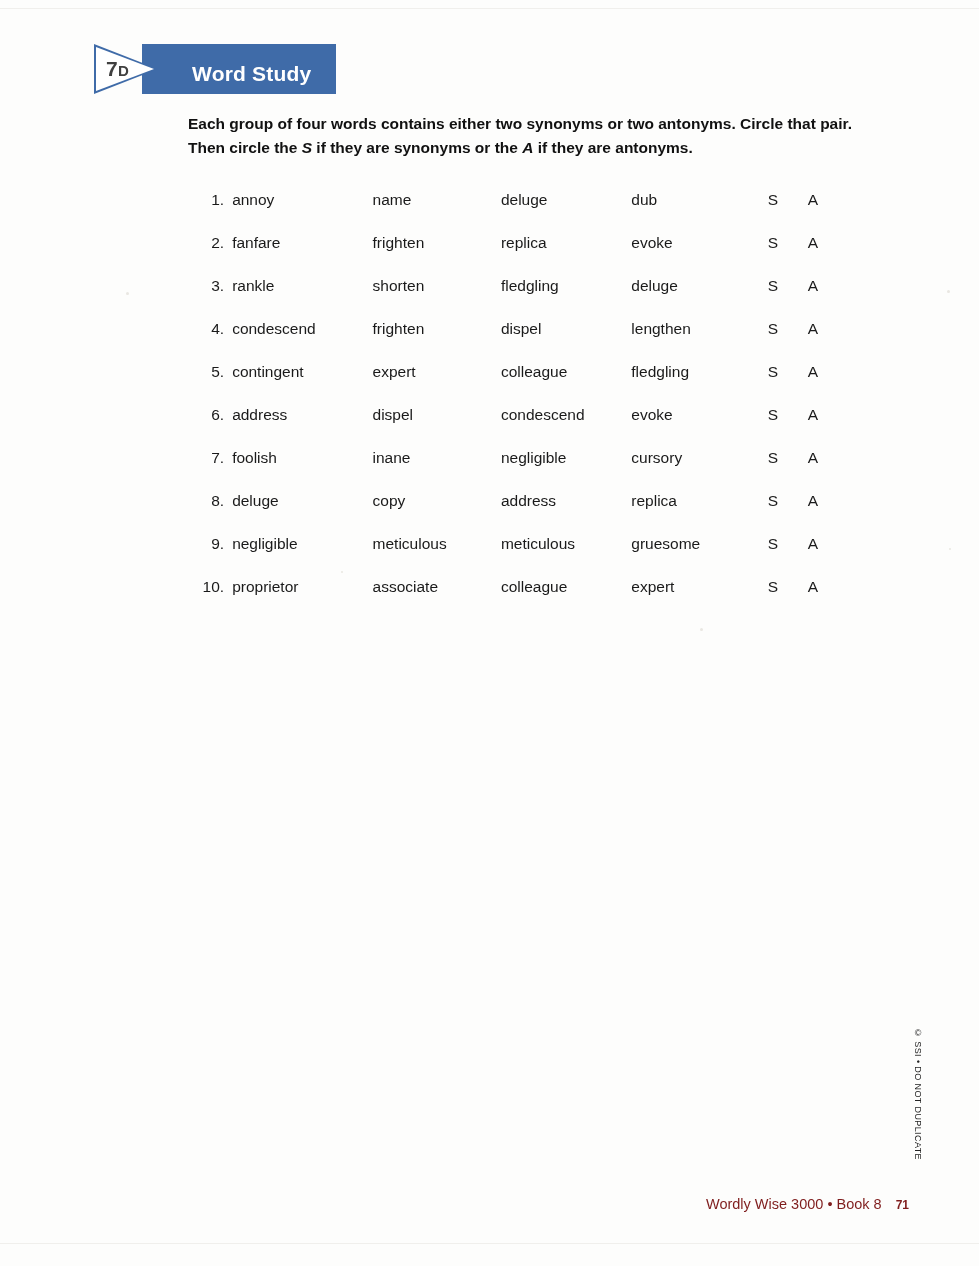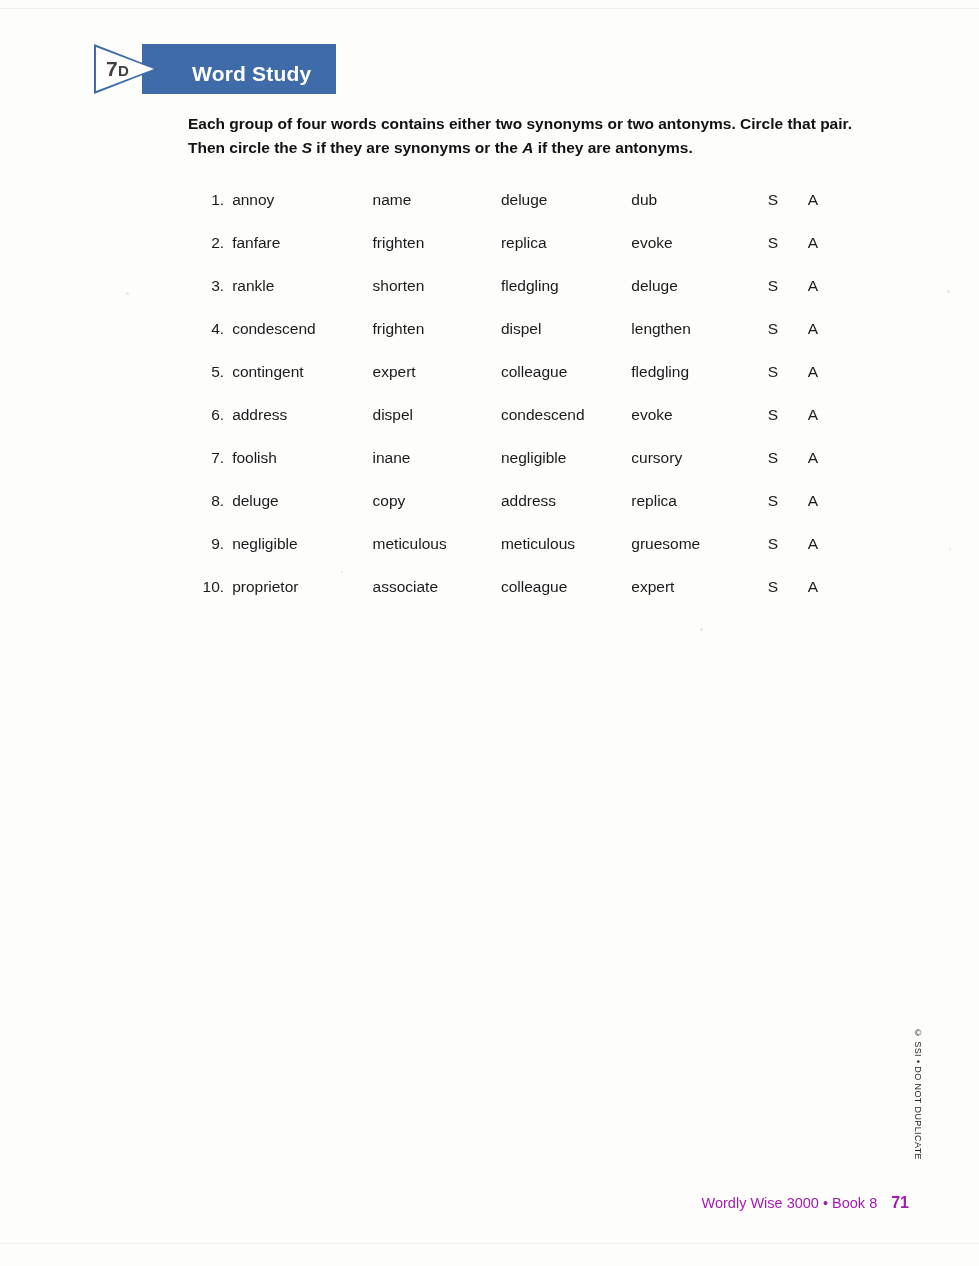--- a/index.html
+++ b/index.html
@@ -154,27 +154,27 @@
     text-orientation: mixed;
     white-space: nowrap;
   }
 
   
   .footer {
     position: absolute;
     right: 70px;
     bottom: 54px;
     font-size: 14.5px;
-    color: #a21caf;
+    color: #7f1d1d;
     display: flex;
     align-items: baseline;
     gap: 14px;
   }
   .footer .page-no {
-    font-size: 16px;
+    font-size: 12px;
     font-weight: bold;
   }
 
   
   .speckle {
     position: absolute;
     background: #e9e7e2;
     border-radius: 50%;
   }
 </style>

